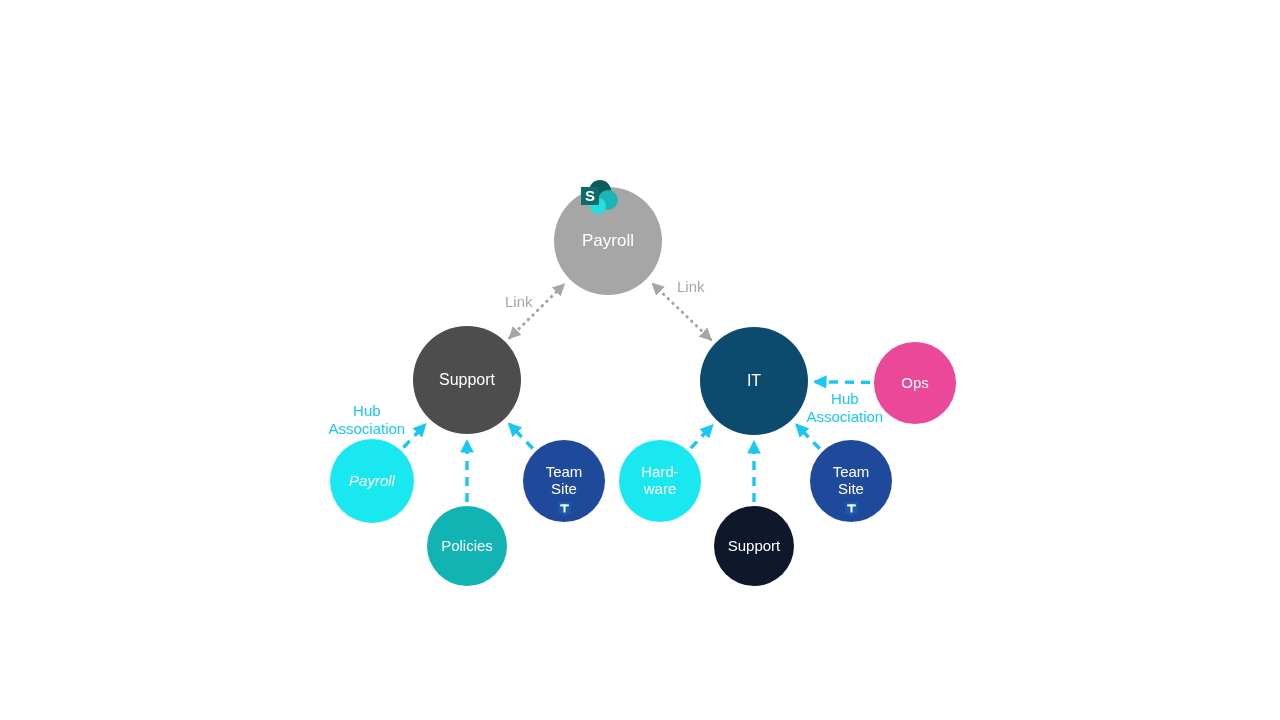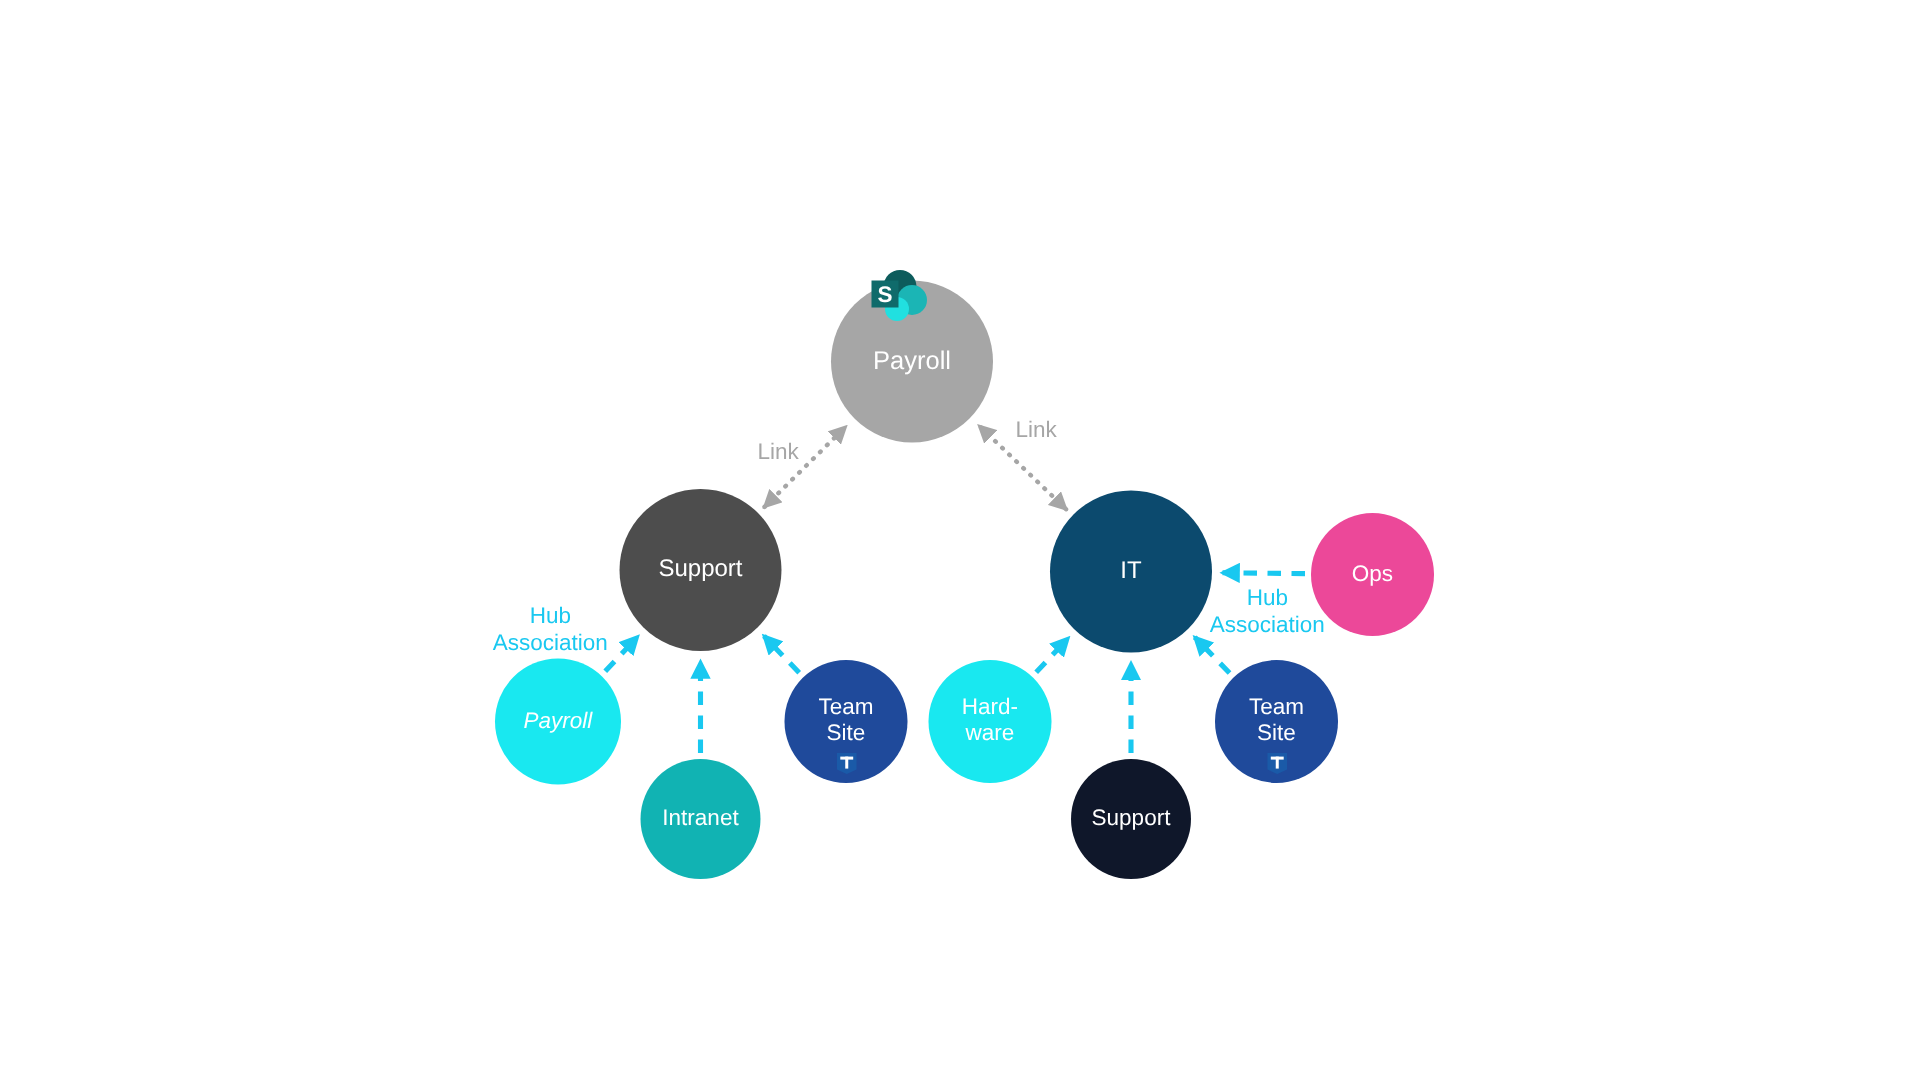--- a/index.html
+++ b/index.html
@@ -112,21 +112,21 @@
       <div class="node" style="left: 413px; top: 326px; width: 108px; height: 108px; background: rgb(77, 77, 77); font-size: 16px;">
         <span class="node-label">Support</span>
       </div>
       <div class="node" style="left: 700px; top: 327px; width: 108px; height: 108px; background: #0c4a6e; font-size: 16px;">
         <span class="node-label">IT</span>
       </div>
       <div class="node" style="left: 330px; top: 439px; width: 84px; height: 84px; background: rgb(25, 232, 240); font-size: 15px; font-style: italic;">
         <span class="node-label">Payroll</span>
       </div>
       <div class="node" style="left: 427px; top: 506px; width: 80px; height: 80px; background: rgb(17, 179, 179); font-size: 15px;">
-        <span class="node-label">Intranet</span>
+        <span class="node-label">Policies</span>
       </div>
       <div class="node" style="left: 523px; top: 440px; width: 82px; height: 82px; background: rgb(31, 74, 155); font-size: 15px;">
         <span class="node-label">Team
 Site</span>
       </div>
       <div class="teams-badge" style="left: 557px; top: 501px;"><svg viewBox="0 0 15 16" xmlns="http://www.w3.org/2000/svg">
           <path d="M1 1 H14 V12 L7.5 15 L1 12 Z" fill="#1a5aa8"></path>
           <rect x="3.2" y="3.4" width="8.6" height="2" fill="#ffffff"></rect>
           <rect x="6.5" y="3.4" width="2" height="8" fill="#ffffff"></rect>
         </svg></div>

